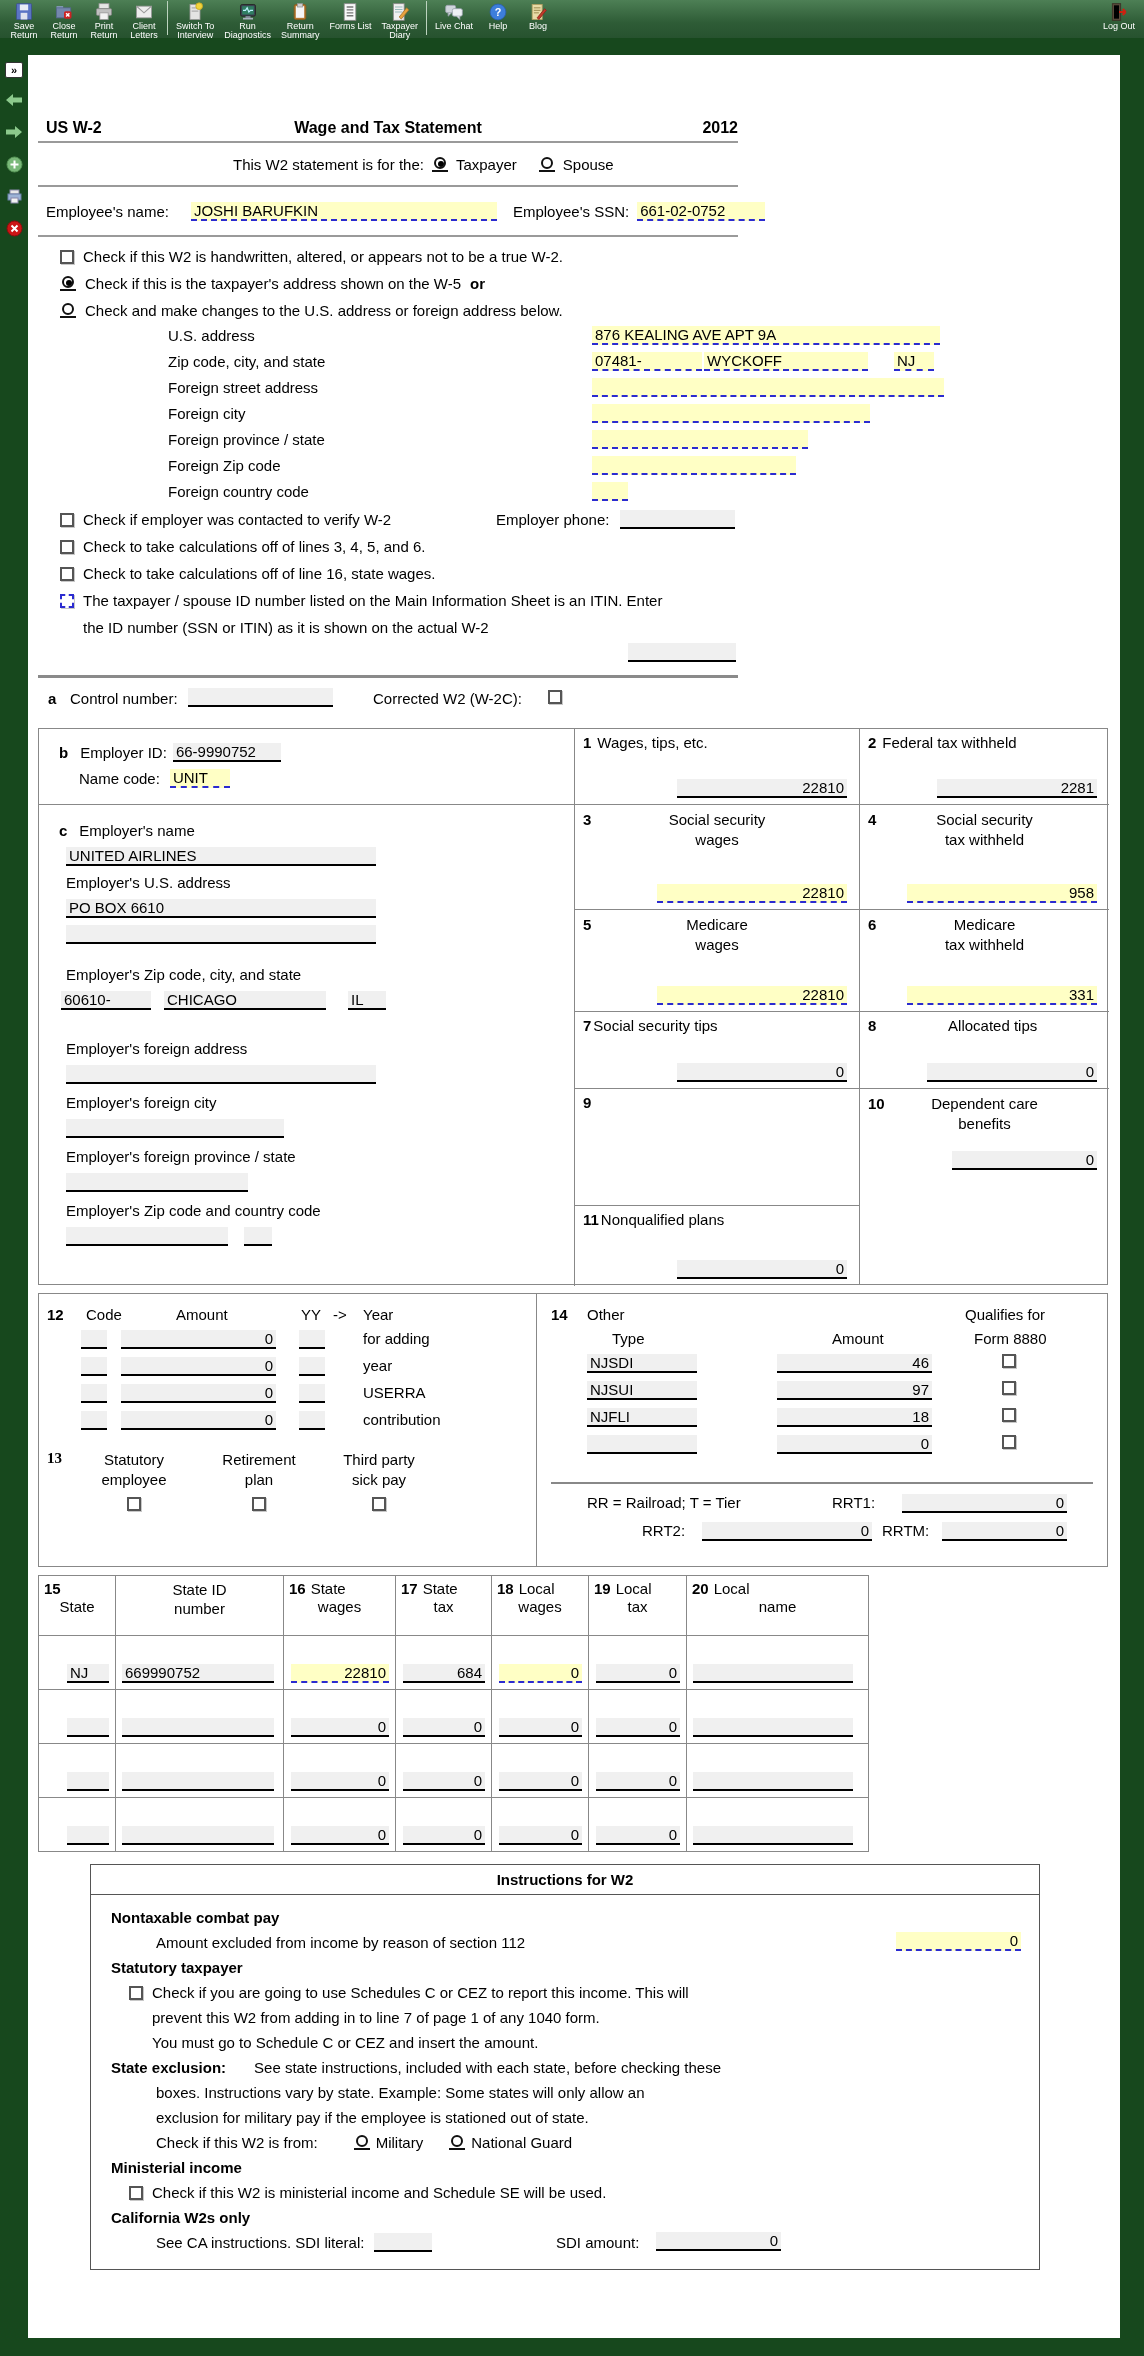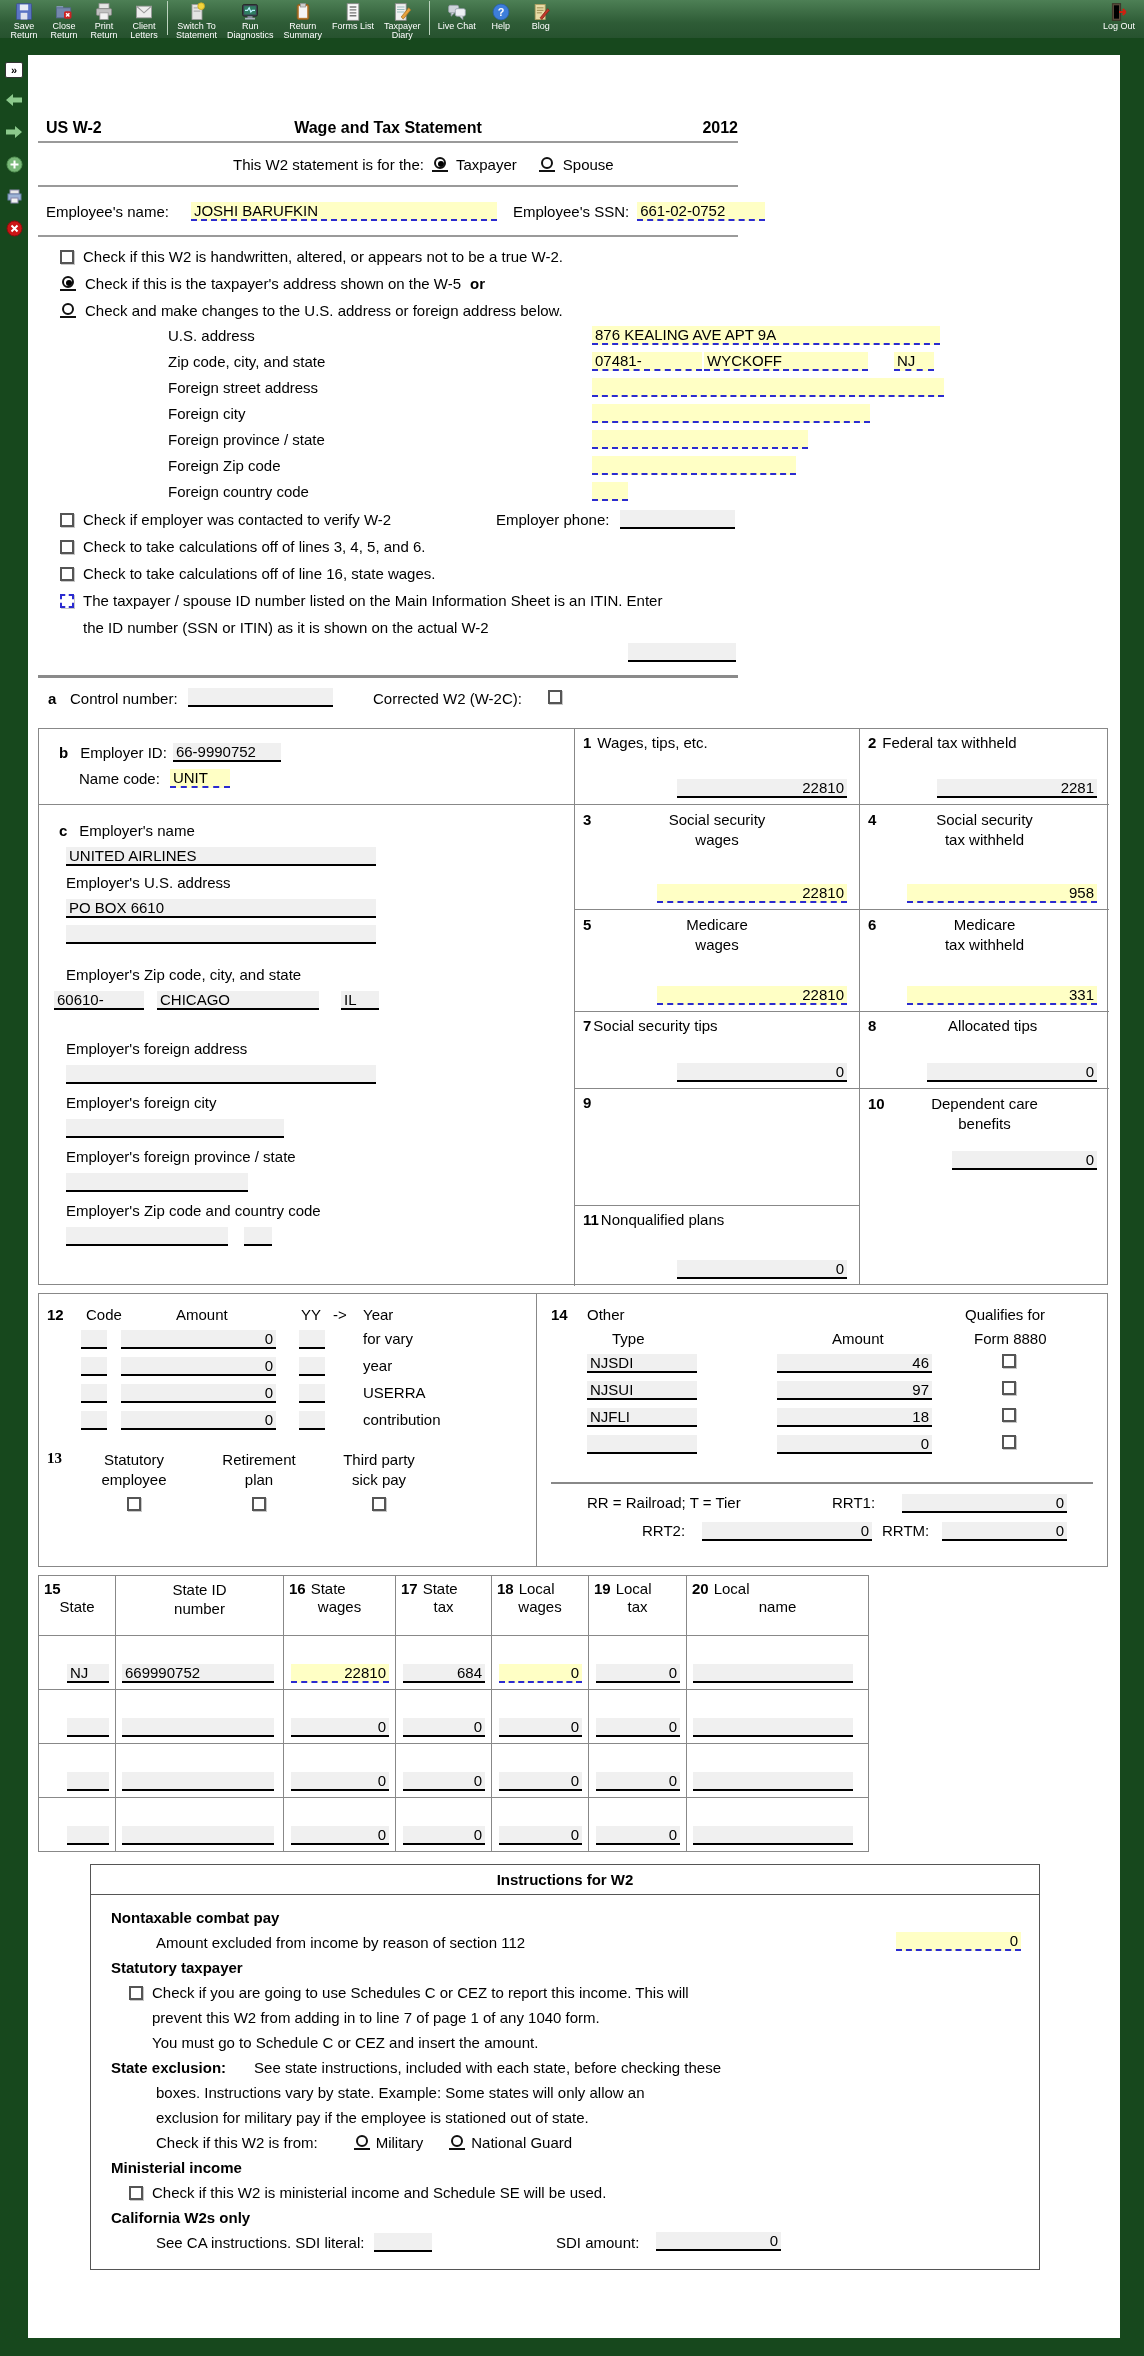--- a/index.html
+++ b/index.html
@@ -149,21 +149,21 @@
     <div class="tb-sep"></div>
     <div class="tb-item">
       <span class="tb-icon">
           <svg viewBox="0 0 24 24">
             <rect x="6" y="3" width="12" height="18" fill="#e3e3e3" stroke="#999"></rect>
             <rect x="8" y="6" width="8" height="2" fill="#bbb"></rect>
             <rect x="8" y="10" width="8" height="2" fill="#bbb"></rect>
             <circle cx="17" cy="5" r="4" fill="#f2d43c" stroke="#c8a820"></circle>
           </svg>
         </span>
-      <span class="tb-label"><span>Switch To</span><br><span>Statement</span></span>
+      <span class="tb-label"><span>Switch To</span><br><span>Interview</span></span>
     </div>
     <div class="tb-item">
       <span class="tb-icon">
           <svg viewBox="0 0 24 24">
             <rect x="3" y="3" width="18" height="14" rx="2" fill="#3a4250" stroke="#222"></rect>
             <rect x="5" y="5" width="14" height="10" fill="#2f7e63"></rect>
             <path d="M6 10 h3 l2 -3 l2 5 l2 -2 h3" fill="none" stroke="#bdf3ff" stroke-width="1.4"></path>
             <rect x="9" y="17" width="6" height="2" fill="#8a93a3"></rect>
             <rect x="6" y="19" width="12" height="2" fill="#a9b1bf"></rect>
           </svg>
@@ -413,21 +413,21 @@
           <div class="gb-row">
               <span class="f f-g" style="width:310px;margin-left:27px;">PO BOX 6610</span>
             </div>
           <div class="gb-row">
               <span class="f f-g" style="width:310px;margin-left:27px;"></span>
             </div>
           <div class="gb-row" style="margin-top:14px;">
               <span style="margin-left:27px;">Employer's Zip code,  city,  and state</span>
             </div>
           <div class="gb-row">
-            <span class="f f-g" style="width:90px;margin-left:15px;">60610-</span>
+            <span class="f f-g" style="width:90px;margin-left:22px;">60610-</span>
             <span class="f f-g" style="width:162px;margin-left:13px;">CHICAGO</span>
             <span class="f f-g" style="width:38px;margin-left:22px;">IL</span>
           </div>
           <div class="gb-row" style="margin-top:22px;">
               <span style="margin-left:27px;">Employer's foreign address</span>
             </div>
           <div class="gb-row">
               <span class="f f-g" style="width:310px;margin-left:27px;"></span>
             </div>
           <div class="gb-row" style="margin-top:2px;">
@@ -555,21 +555,21 @@
           <span class="abs" style="left:47px;">Code</span>
           <span class="abs" style="left:137px;">Amount</span>
           <span class="abs" style="left:262px;">YY</span>
           <span class="abs" style="left:294px;">-&gt;</span>
           <span class="abs" style="left:324px;">Year</span>
         </div>
         <div class="r12">
           <span class="f f-g abs" style="left:42px;width:26px;"></span>
           <span class="f f-g num abs" style="left:82px;width:155px;">0</span>
           <span class="f f-g abs" style="left:260px;width:26px;"></span>
-          <span class="abs" style="left:324px;">for vary</span>
+          <span class="abs" style="left:324px;">for adding</span>
         </div>
         <div class="r12">
           <span class="f f-g abs" style="left:42px;width:26px;"></span>
           <span class="f f-g num abs" style="left:82px;width:155px;">0</span>
           <span class="f f-g abs" style="left:260px;width:26px;"></span>
           <span class="abs" style="left:324px;">year</span>
         </div>
         <div class="r12">
           <span class="f f-g abs" style="left:42px;width:26px;"></span>
           <span class="f f-g num abs" style="left:82px;width:155px;">0</span>

